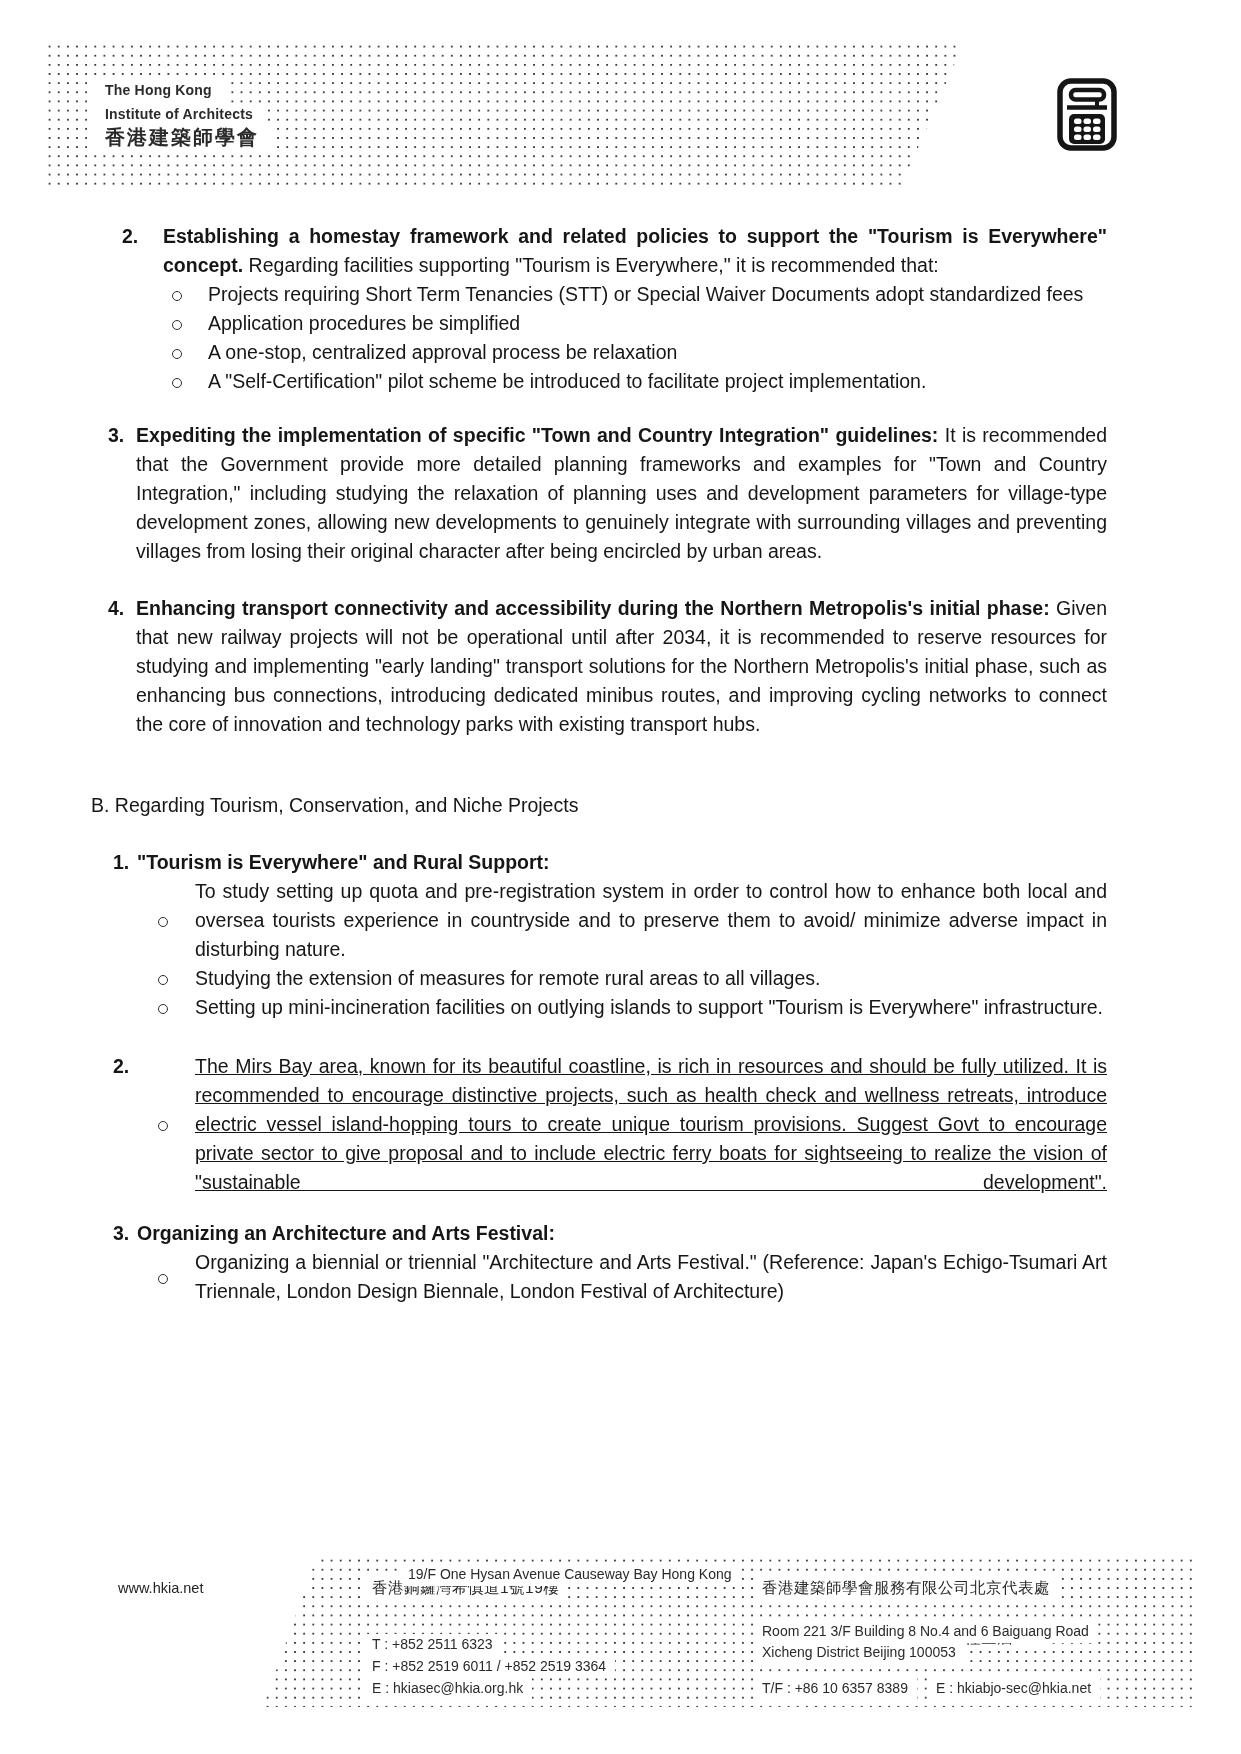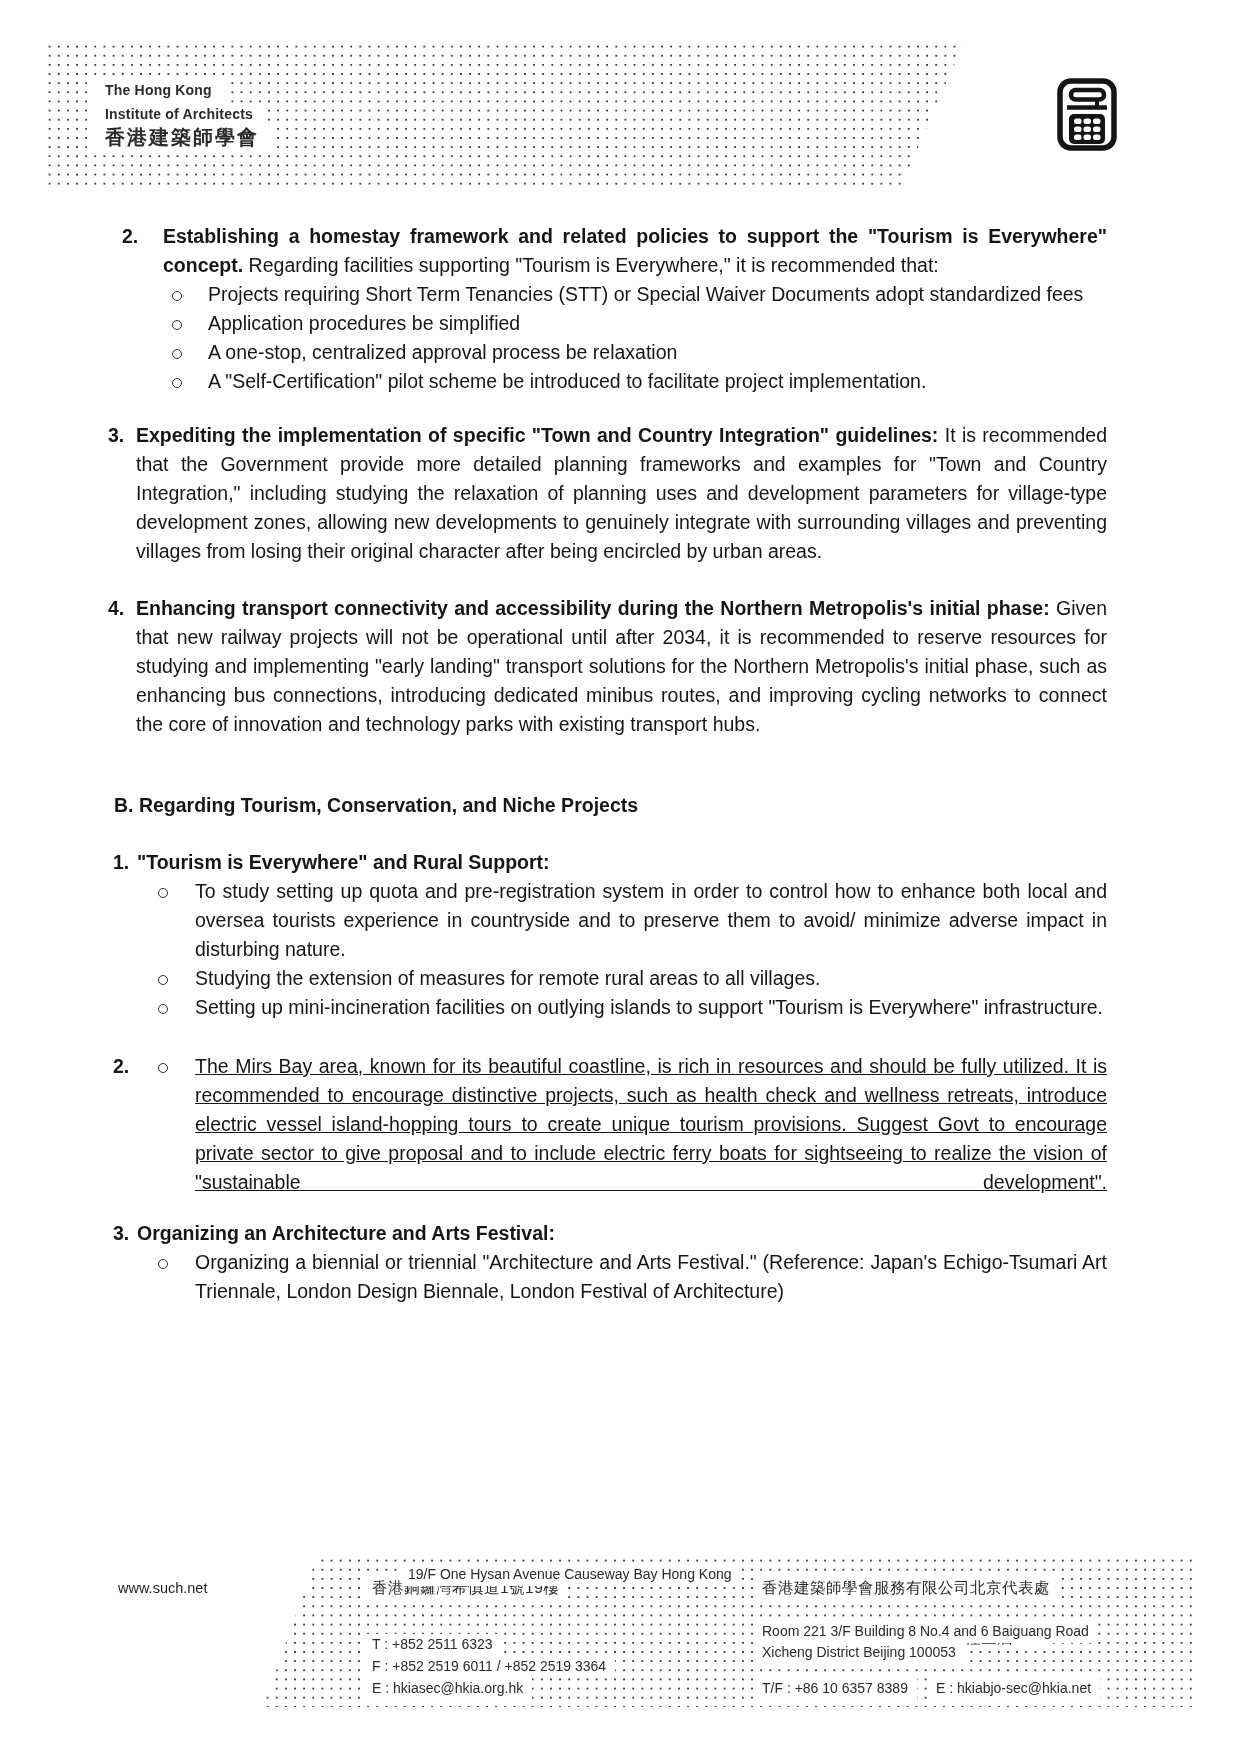--- a/index.html
+++ b/index.html
@@ -29,36 +29,36 @@
   .item{display:flex;align-items:flex-start;}
   .num{flex:none;font-weight:700;}
   .body-col{flex:1;text-align:justify;}
   .indent-a{padding-left:122px;}
   .indent-a .num{width:41px;}
   .indent-b{padding-left:108px;}
   .indent-b .num{width:28px;}
   .indent-c{padding-left:113px;}
   .indent-c .num{width:24px;}
   .bold{font-weight:700;}
-  .bullet{display:flex;align-items:flex-start;}
+  .bullet{display:flex;align-items:center;}
   .marker{flex:none;position:relative;}
   .bullets-a .marker{width:45px;}
   .bullets-a .marker .circ{margin-left:9px;}
   .bullets-c .marker{width:58px;}
   .bullets-c .marker .circ{margin-left:21px;}
   .circ{
     display:inline-block;width:8px;height:8px;border:1.4px solid #2d2d2d;
     border-radius:50%;margin-top:10px;
   }
   .bullet-text{flex:1;text-align:justify;}
   .justify-last{text-align-last:justify;text-decoration:underline;}
   .mt-item3{margin-top:25px;}
   .mt-item4{margin-top:28px;}
   .mt-bhead{margin-top:52px;}
-  .b-heading{padding-left:114px;font-weight:700;}
+  .b-heading{padding-left:91px;font-weight:400;}
   .mt-b1{margin-top:28px;}
   .mt-b2{margin-top:30px;}
   .mt-b3{margin-top:22px;}
   
   .footer-dots{
     position:absolute;left:263px;top:1556px;width:934px;height:151px;
     clip-path:polygon(54px 0,100% 0,100% 100%,0 100%);
   }
   .website{position:absolute;left:118px;top:1580px;font-size:14.5px;color:#222;}
   .f-line{
@@ -177,21 +177,21 @@
           <span class="bullet-text">Organizing a biennial or triennial "Architecture and Arts Festival." (Reference: Japan's Echigo-Tsumari Art Triennale, London Design Biennale, London Festival of Architecture)</span>
         </div>
       </div>
     </div>
   </div>
 
 </div>
 
 <div class="footer-dots dots"></div>
 
-<span class="website">www.such.net</span>
+<span class="website">www.hkia.net</span>
 
 <span class="f-line zh" style="left:366px;top:1577px;">香港銅鑼灣希慎道1號19樓</span>
 <span class="f-line" style="left:366px;top:1564px;margin-left:36px;">19/F One Hysan Avenue Causeway Bay Hong Kong</span>
 <span class="f-line" style="left:366px;top:1634px;">T : +852 2511 6323</span>
 <span class="f-line" style="left:366px;top:1656px;">F : +852 2519 6011 / +852 2519 3364</span>
 <span class="f-line" style="left:366px;top:1678px;">E : hkiasec@hkia.org.hk</span>
 
 <span class="f-line zh" style="left:756px;top:1577px;">香港建築師學會服務有限公司北京代表處</span>
 <span class="f-line zh" style="left:756px;top:1599px;margin-top:28px;">北京市西城區白廣路4、6號8幢三層326</span>
 <span class="f-line" style="left:756px;top:1621px;">Room 221 3/F Building 8 No.4 and 6 Baiguang Road</span>

